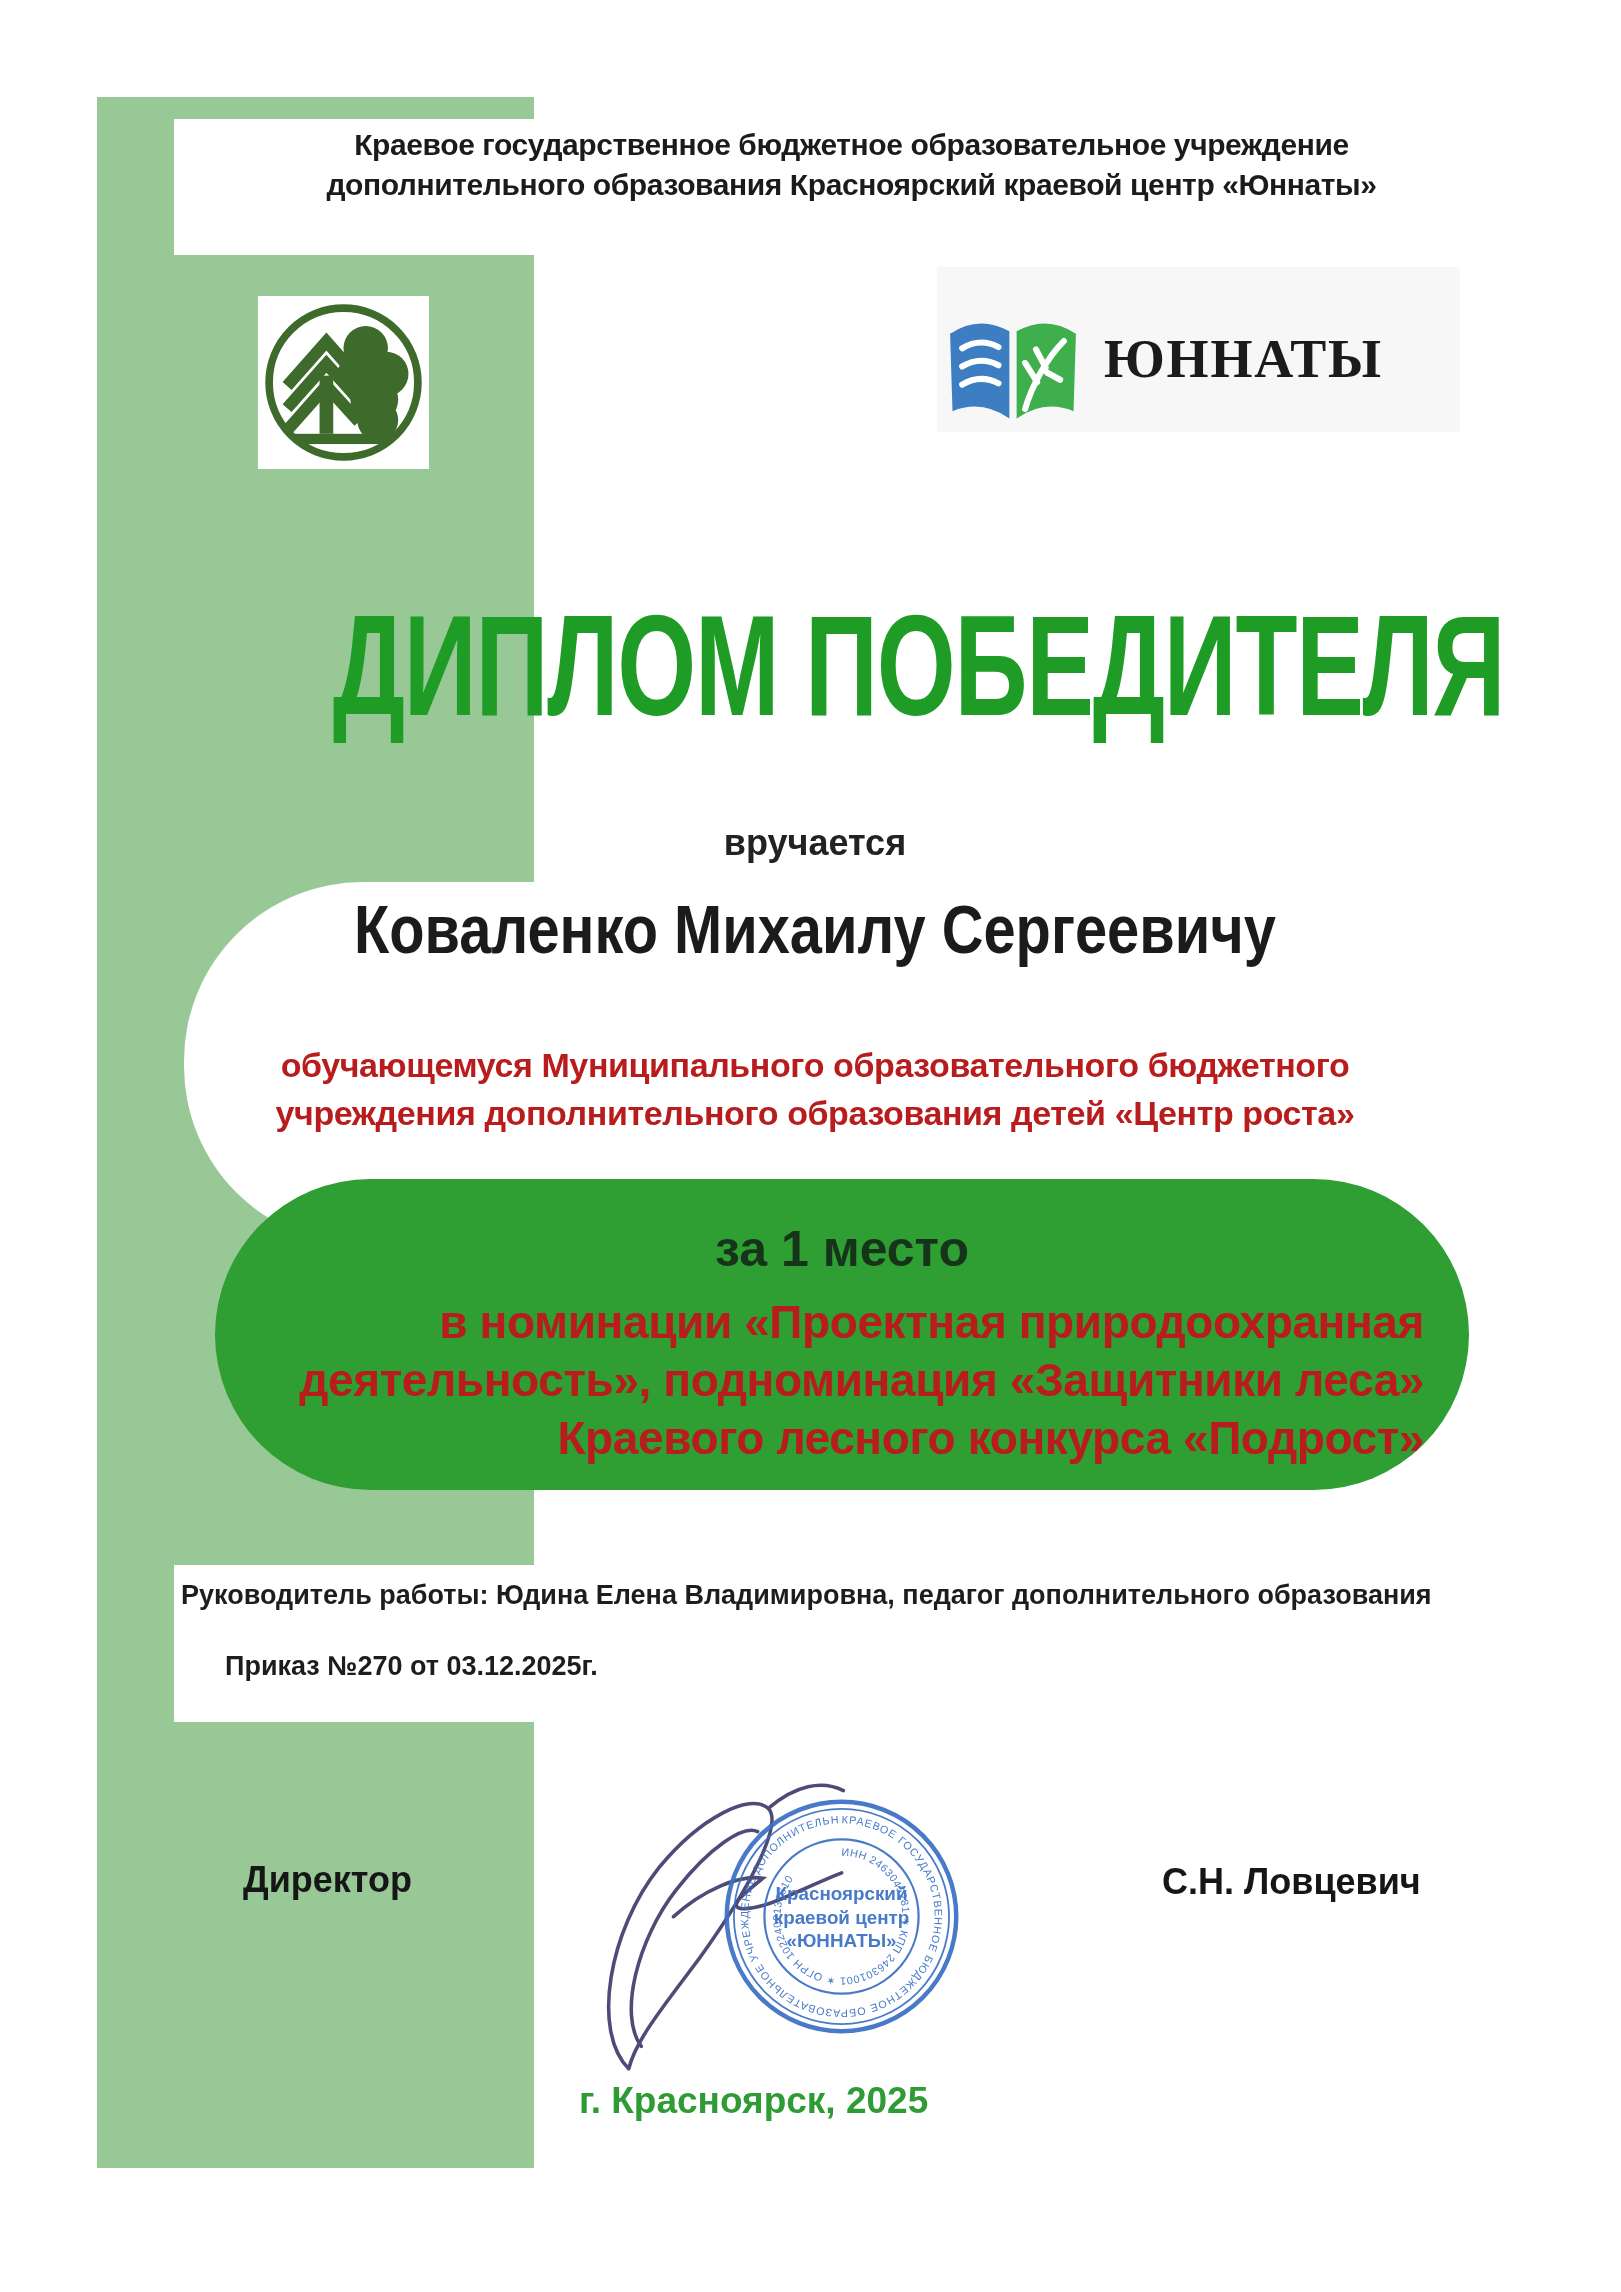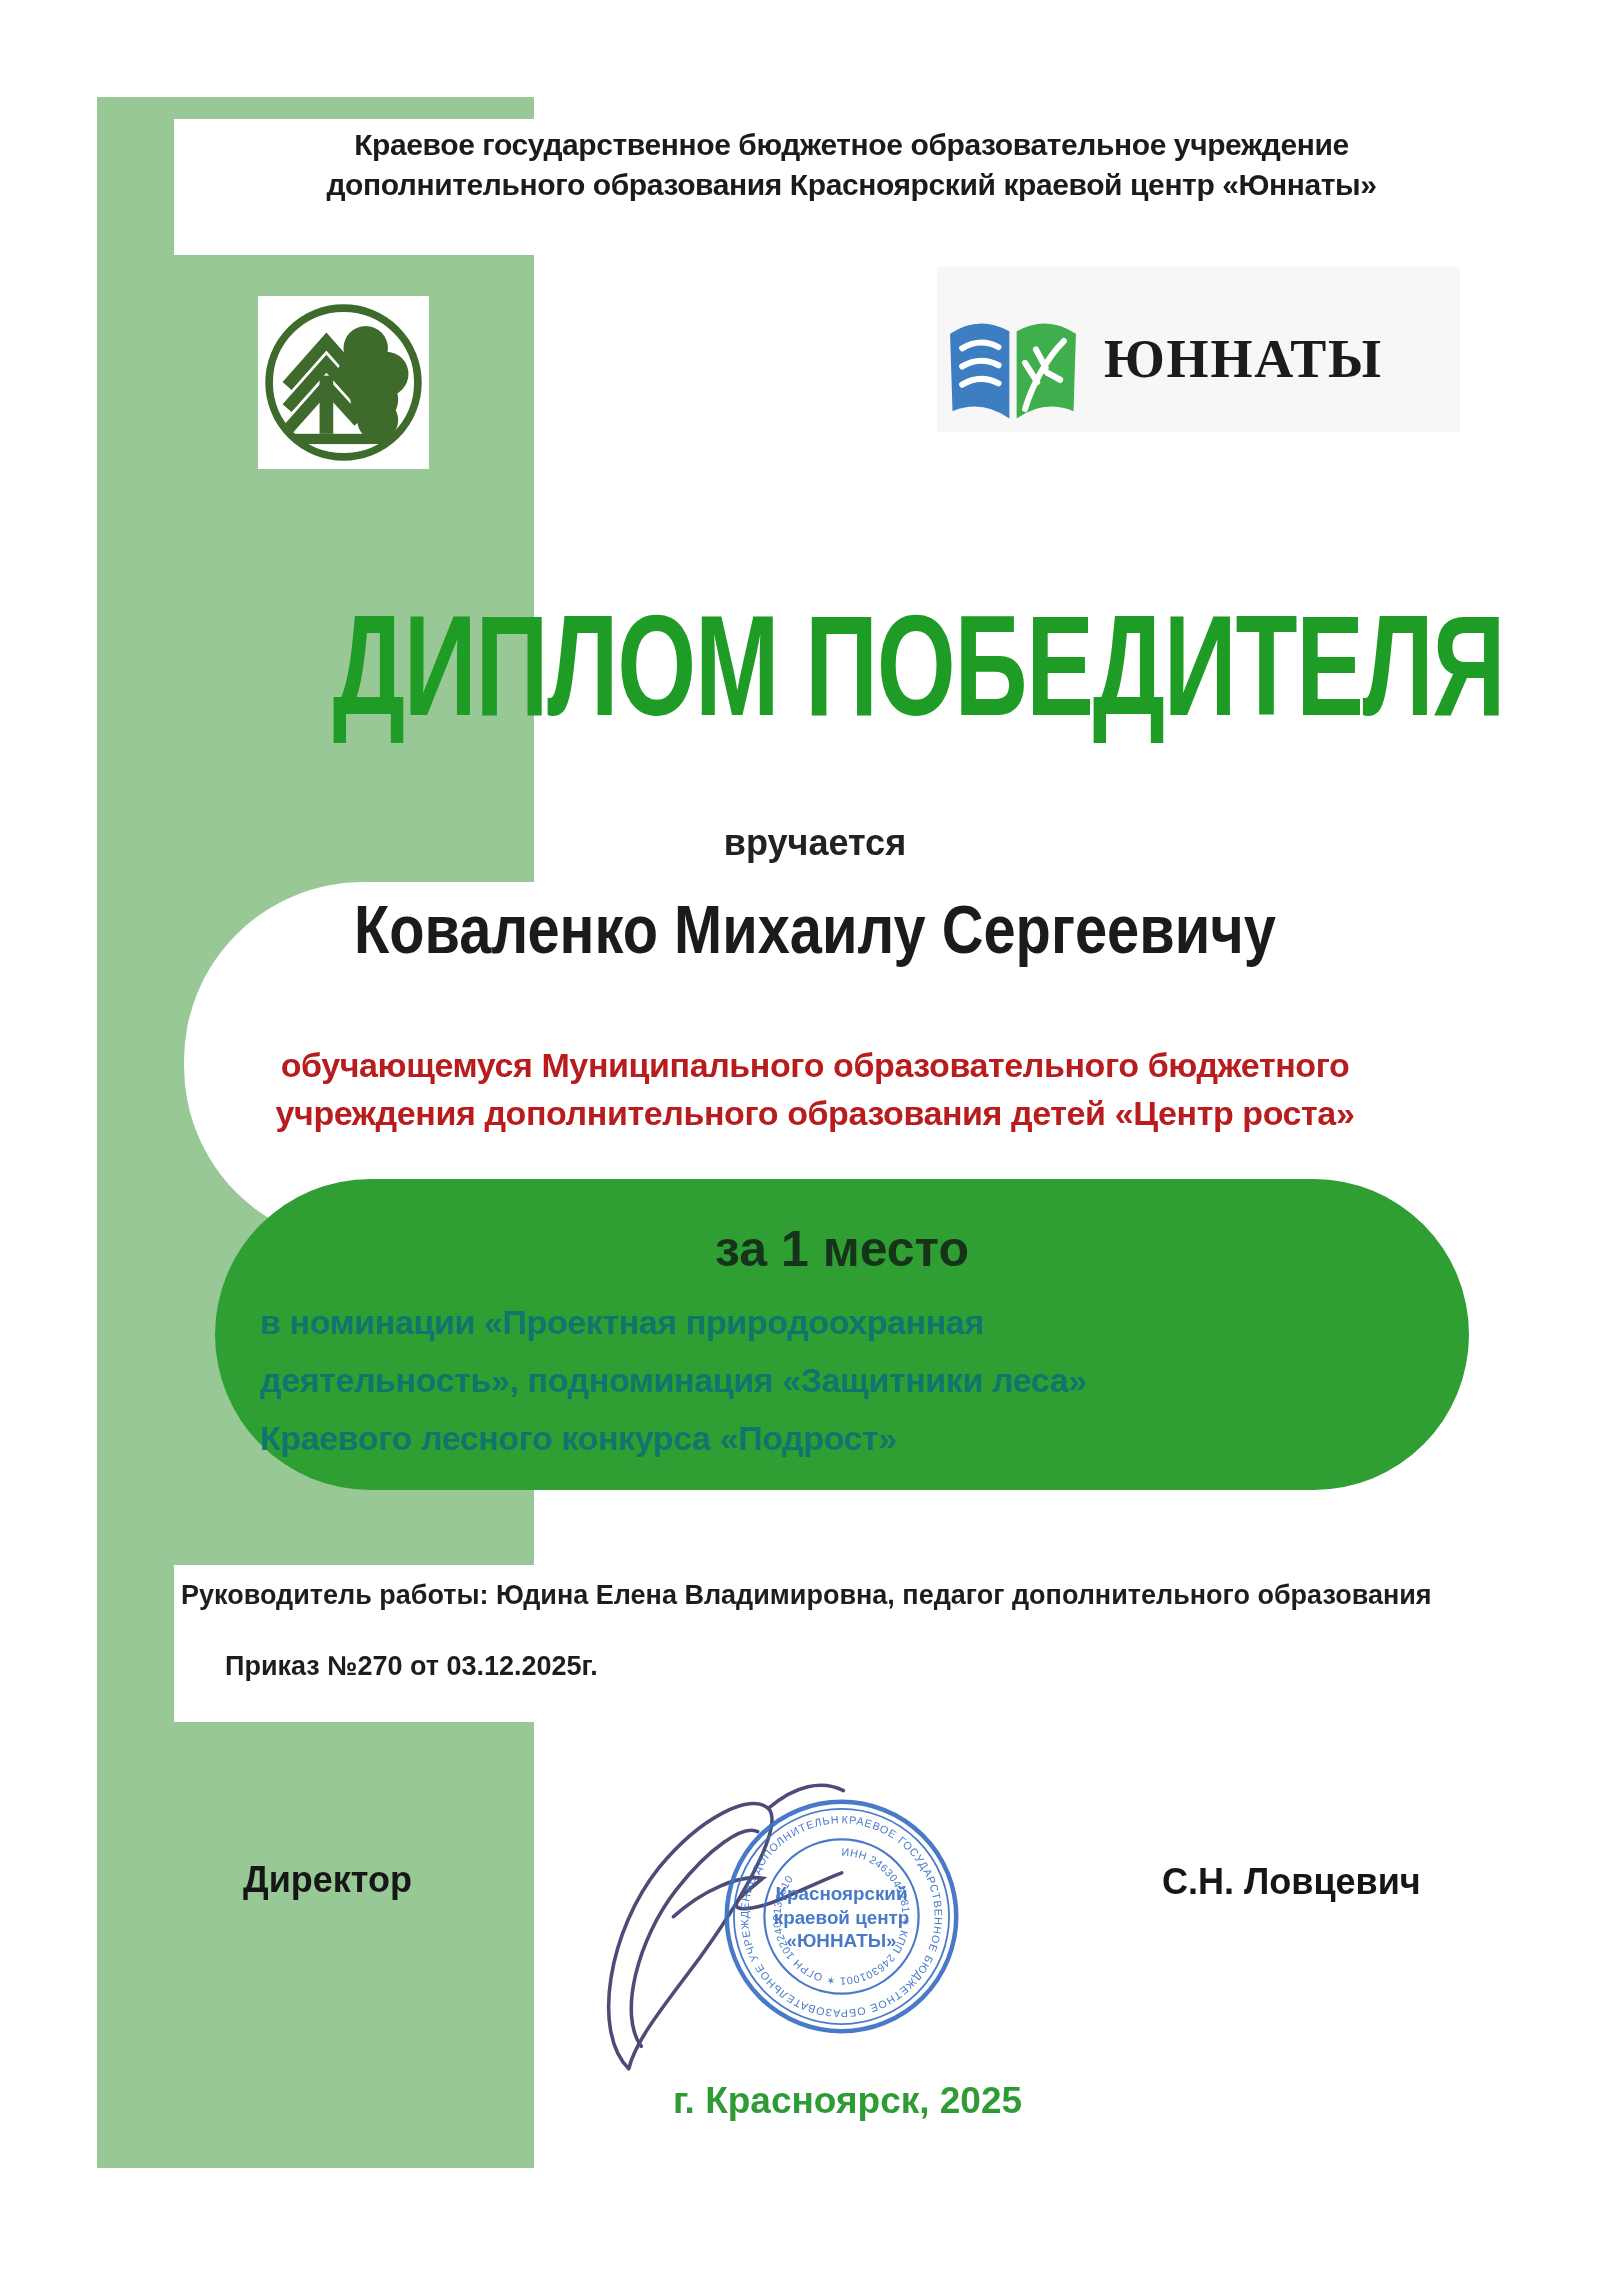--- a/index.html
+++ b/index.html
@@ -25,31 +25,31 @@
     transform:scaleX(0.71);transform-origin:50% 50%;letter-spacing:-1.8px;}
   .presented{position:absolute;left:94px;top:822px;width:1442px;text-align:center;
     font-size:36px;font-weight:bold;color:#222;}
   .recipient{position:absolute;left:94px;top:890px;width:1442px;text-align:center;
     font-size:68px;font-weight:bold;color:#1b1b1b;white-space:nowrap;
     transform:scaleX(0.85);transform-origin:50% 50%;}
   .recipient-desc{position:absolute;left:94px;top:1041px;width:1442px;text-align:center;
     font-size:34px;font-weight:bold;line-height:48px;letter-spacing:-0.4px;color:#b91c1c;}
   .award-place{position:absolute;left:215px;top:1220px;width:1254px;text-align:center;
     font-size:50px;font-weight:bold;color:#16341a;}
-  .award-lines{position:absolute;left:260px;top:1293px;width:1164px;text-align:left;
-    font-size:34px;font-weight:bold;line-height:58px;letter-spacing:-0.4px;color:#0f766e;}
+  .award-lines{position:absolute;left:260px;top:1293px;width:1164px;text-align:right;
+    font-size:46px;font-weight:bold;line-height:58px;letter-spacing:-0.4px;color:#b91c1c;}
   .supervisor-line{position:absolute;left:181px;top:1580px;width:1343px;text-align:left;
     font-size:27px;font-weight:bold;color:#1d1d1d;}
   .order-line{position:absolute;left:181px;top:1651px;width:806px;text-align:left;
     font-size:27px;font-weight:bold;color:#1d1d1d;margin-left:44px;}
   .director-label{position:absolute;left:184px;top:1859px;width:287px;text-align:center;
     font-size:36px;font-weight:bold;color:#161616;}
   .signer-name{position:absolute;left:1162px;top:1861px;width:448px;text-align:left;
     font-size:36px;font-weight:bold;color:#161616;}
-  .city-year{position:absolute;left:579px;top:2080px;width:537px;text-align:center;
+  .city-year{position:absolute;left:579px;top:2080px;width:537px;text-align:left;
     font-size:37px;font-weight:bold;color:#2f9b35;}
 
   
   .yun-title{position:absolute;left:1104px;top:308px;width:376px;text-align:left;
     font-family:"Liberation Serif","DejaVu Serif",serif;font-size:54px;font-weight:bold;
     letter-spacing:1.8px;color:#1b1b1b;margin-top:20px;}
   .yun-subtitle{position:absolute;left:1107px;top:374px;width:376px;text-align:left;
     font-size:27px;font-weight:bold;color:#67737e;}
 
   svg{position:absolute;}

